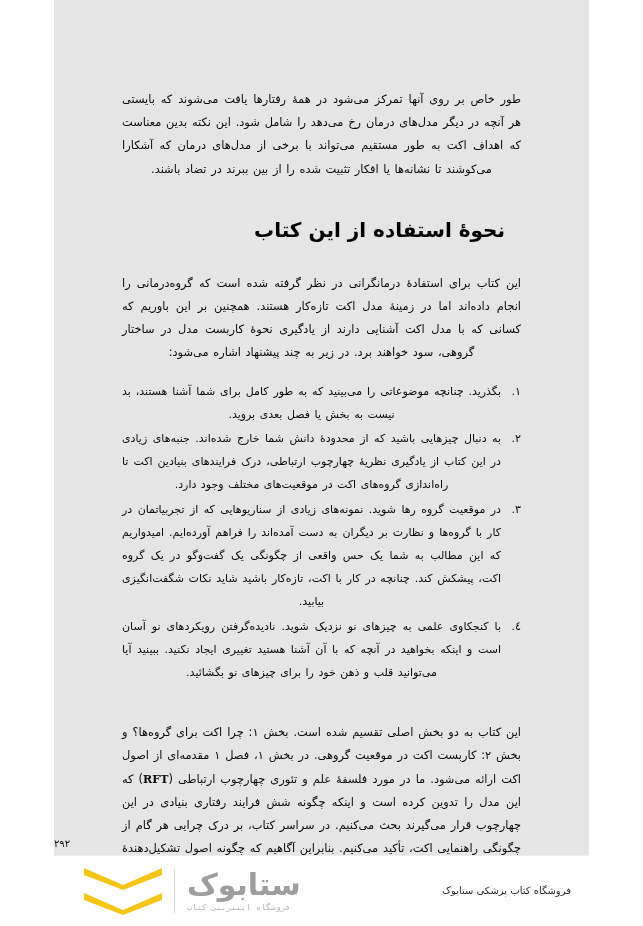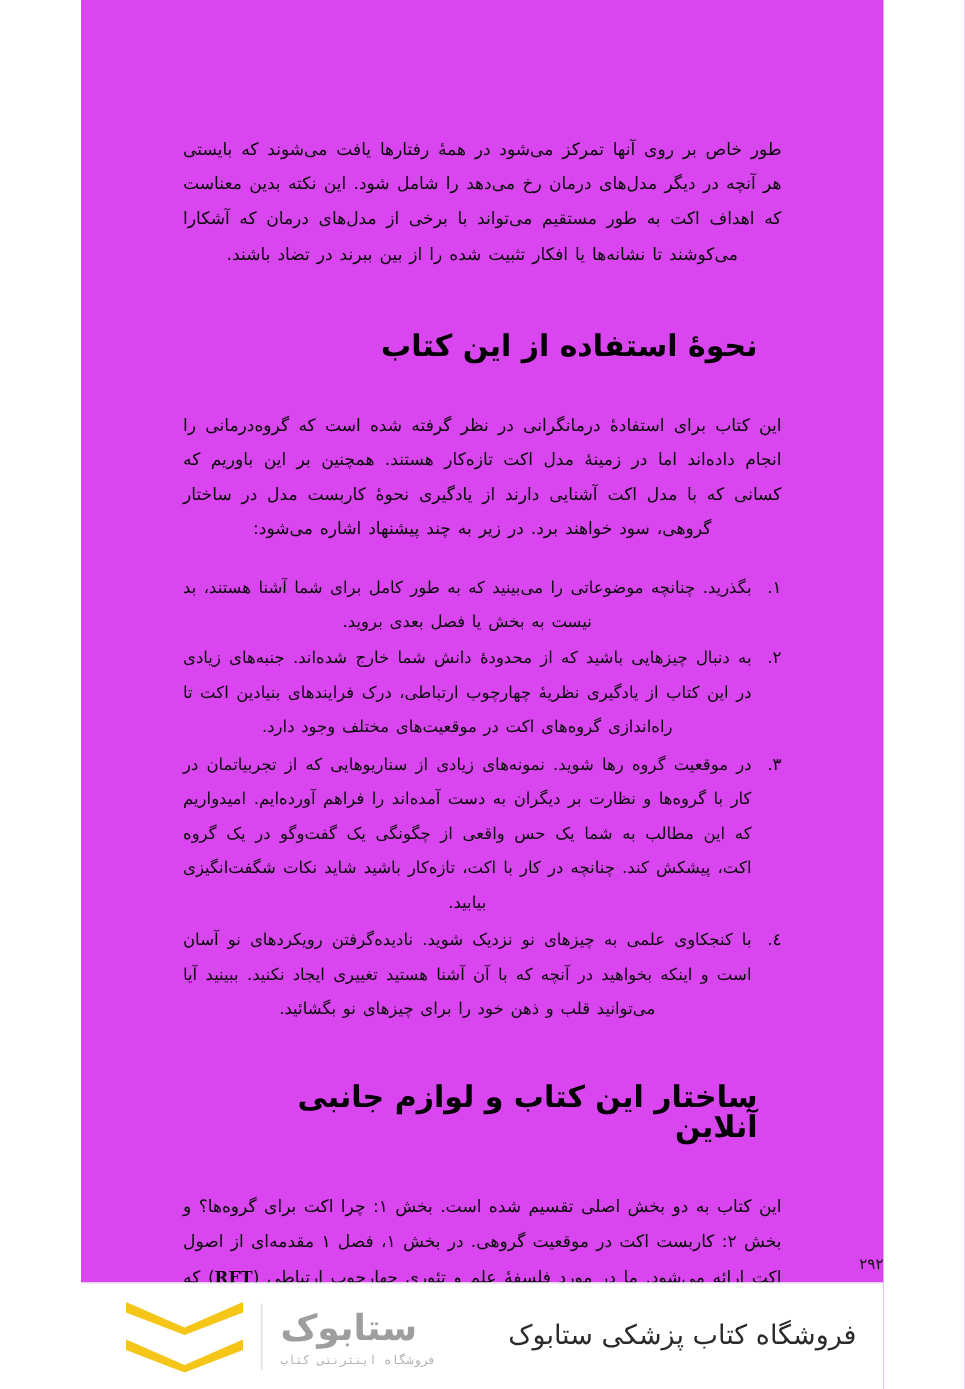--- a/index.html
+++ b/index.html
@@ -9,21 +9,21 @@
     background: #ffffff;
   }
   body {
     font-family: "DejaVu Sans", "Liberation Sans", sans-serif;
   }
   .page {
     position: relative;
     width: 535px;
     height: 926px;
     margin: 0 auto;
-    background: #d946ef;
+    background: #e5e5e5;
     overflow: hidden;
     box-sizing: border-box;
   }
 
   
   .content {
     position: absolute;
     top: 88px;
     right: 68px;
     left: 68px;
@@ -98,25 +98,24 @@
     font-family: "DejaVu Serif", "Liberation Serif", serif;
     font-size: 11px;
   }
 
   
   .page-number {
     position: absolute;
     top: 838px;
     left: 0;
     right: 0;
-    text-align: right;
+    text-align: left;
     font-size: 10px;
     color: #111;
     letter-spacing: 0.5px;
-    padding-left: 44px;
   }
 
   
   .footer {
     position: absolute;
     left: 0;
     right: 0;
     bottom: 0;
     height: 71px;
     background: #ffffff;
@@ -137,21 +136,21 @@
   }
   .logo-word {
     display: flex;
     flex-direction: column;
     align-items: flex-end;
     justify-content: center;
     direction: rtl;
     padding: 0 10px 0 0;
   }
   .logo-word .main {
-    font-size: 24px;
+    font-size: 30px;
     font-weight: bold;
     line-height: 30px;
     color: #9e9e9e;
     letter-spacing: -1px;
   }
   .logo-word .sub {
     font-size: 8.2px;
     color: #b5b5b5;
     line-height: 11px;
     margin-top: 2px;
@@ -174,21 +173,21 @@
 
   .brand-right {
     display: flex;
     flex-direction: column;
     align-items: flex-end;
     justify-content: center;
     text-align: right;
   }
   .brand-fa {
     direction: rtl;
-    font-size: 18px;
+    font-size: 10px;
     color: #2b2b2b;
     line-height: 20px;
     font-weight: normal;
   }
   .brand-url {
     font-size: 21px;
     font-weight: bold;
     line-height: 26px;
     letter-spacing: 2.6px;
     color: #1b1b1b;
@@ -230,21 +229,20 @@
         <span class="li-body">در موقعیت گروه رها شوید. نمونه‌های زیادی از سناریوهایی که از تجربیاتمان در کار با گروه‌ها و نظارت بر دیگران به دست آمده‌اند را فراهم آورده‌ایم. امیدواریم که این مطالب به شما یک حس واقعی از چگونگی یک گفت‌وگو در یک گروه اکت، پیشکش کند. چنانچه در کار با اکت، تازه‌کار باشید شاید نکات شگفت‌انگیزی بیابید.</span>
       </li>
       <li>
         <span class="li-num">٤.</span>
         <span class="li-body">با کنجکاوی علمی به چیزهای نو نزدیک شوید. نادیده‌گرفتن رویکردهای نو آسان است و اینکه بخواهید در آنچه که با آن آشنا هستید تغییری ایجاد نکنید. ببینید آیا می‌توانید قلب و ذهن خود را برای چیزهای نو بگشائید.</span>
       </li>
     </ol>
 
     <div class="gap-c"></div>
 
-    <h2 class="h-section">ساختار این کتاب و لوازم جانبی آنلاین</h2>
 
     <div class="gap-b"></div>
 
     <p class="para flush"><span>این کتاب به دو بخش اصلی تقسیم شده است. بخش ۱: چرا اکت برای گروه‌ها؟ و بخش ۲: کاربست اکت در موقعیت گروهی. در بخش ۱، فصل ۱ مقدمه‌ای از اصول اکت ارائه می‌شود. ما در مورد فلسفهٔ علم و تئوری چهارچوب ارتباطی (</span><span class="ltr-bold">RFT</span><span>) که این مدل را تدوین کرده است و اینکه چگونه شش فرایند رفتاری بنیادی در این چهارچوب قرار می‌گیرند بحث می‌کنیم. در سراسر کتاب، بر درک چرایی هر گام از چگونگی راهنمایی اکت، تأکید می‌کنیم. بنابراین آگاهیم که چگونه اصول تشکیل‌دهندهٔ مدل را</span></p>
 
   </div>
 
   <div class="page-number">۲۹۲</div>
 
   <div class="footer">

